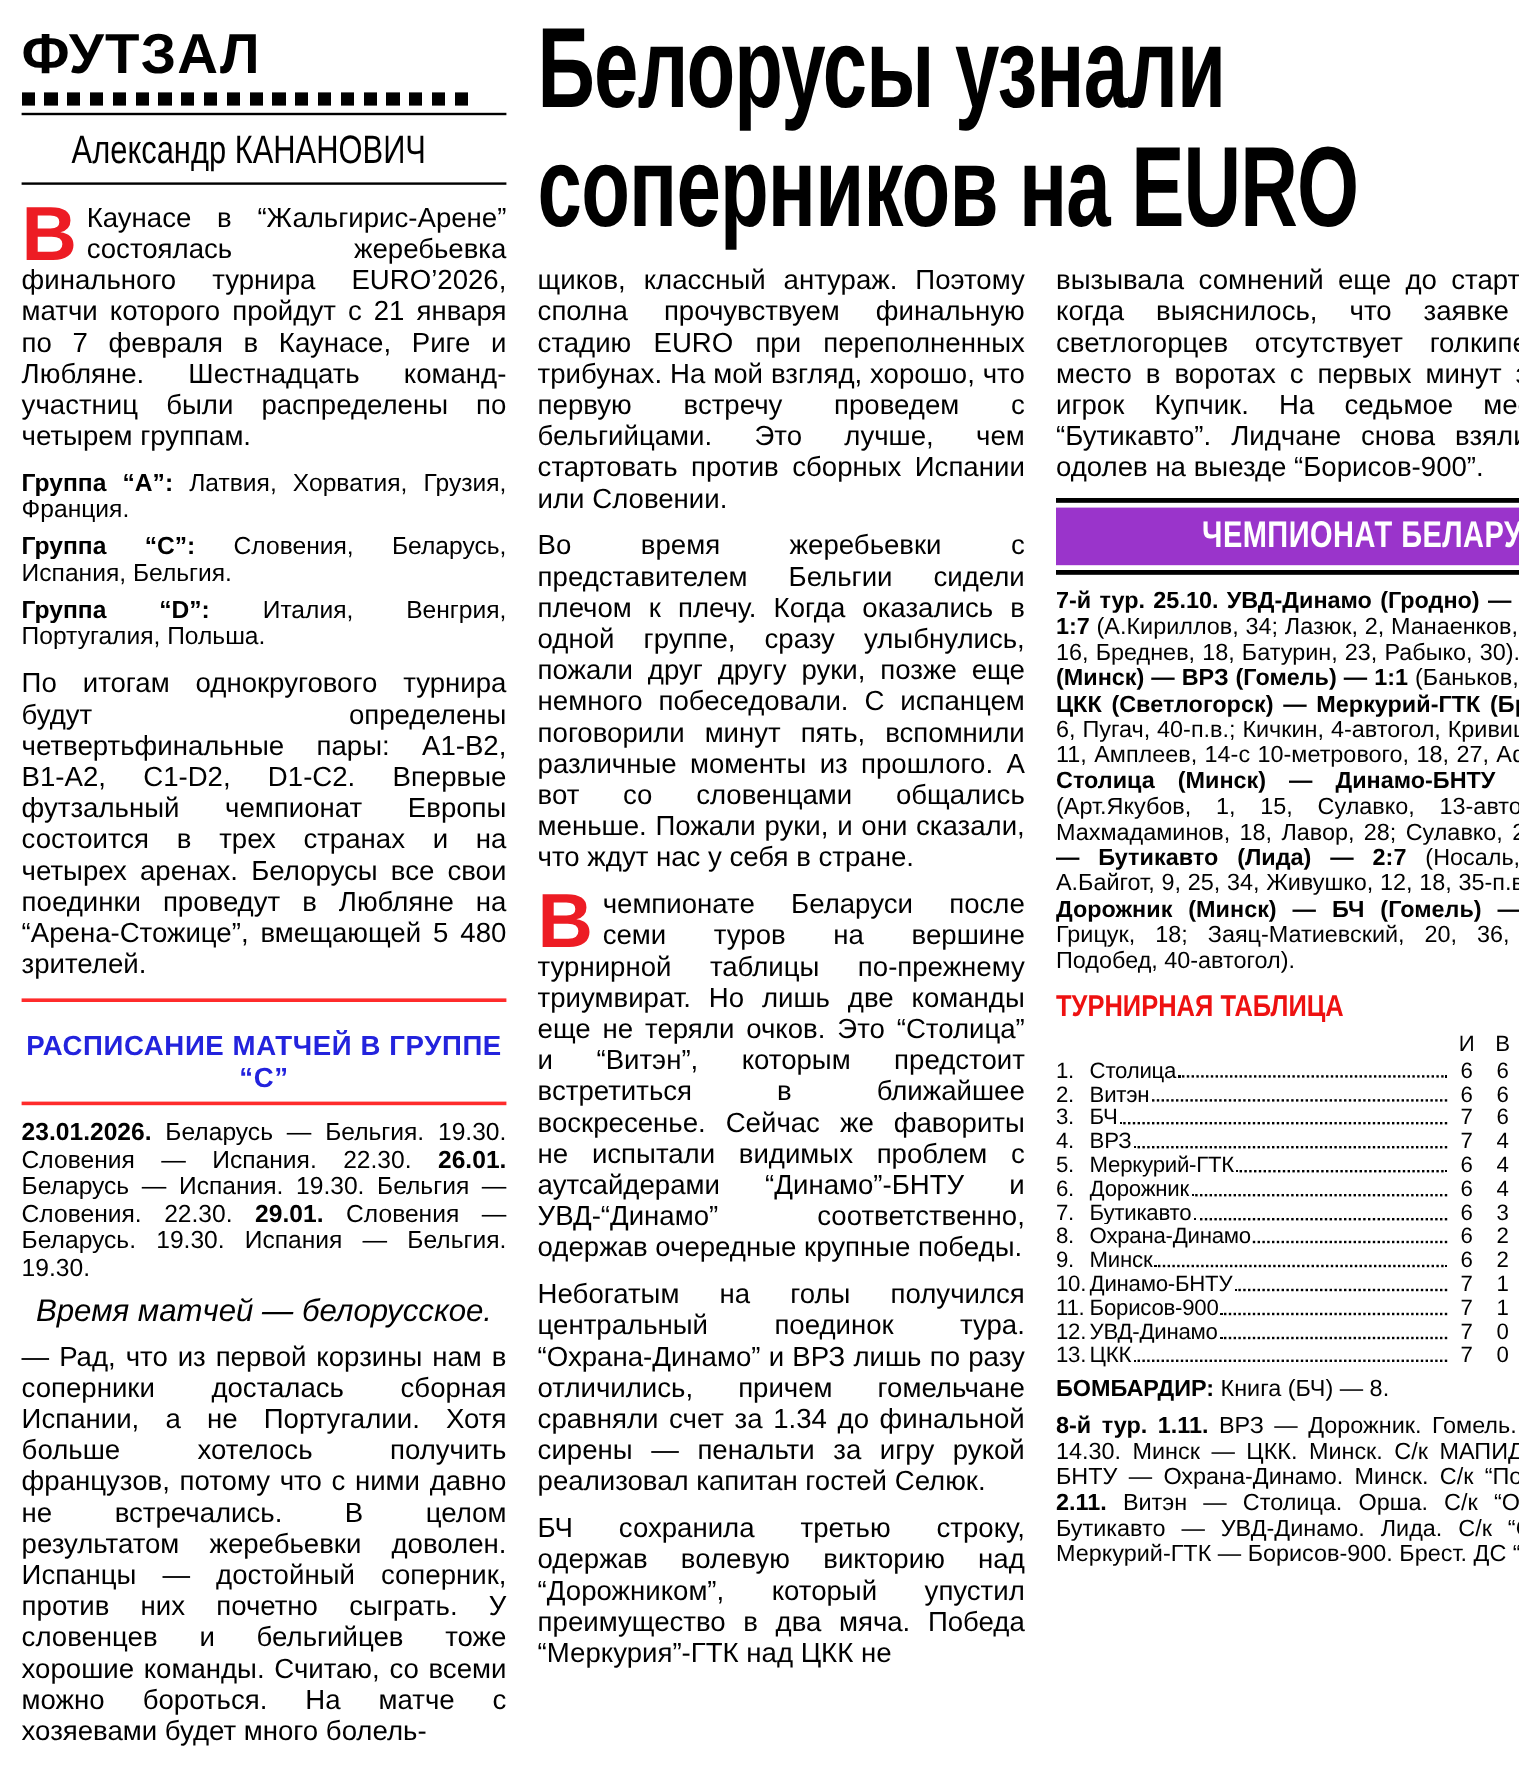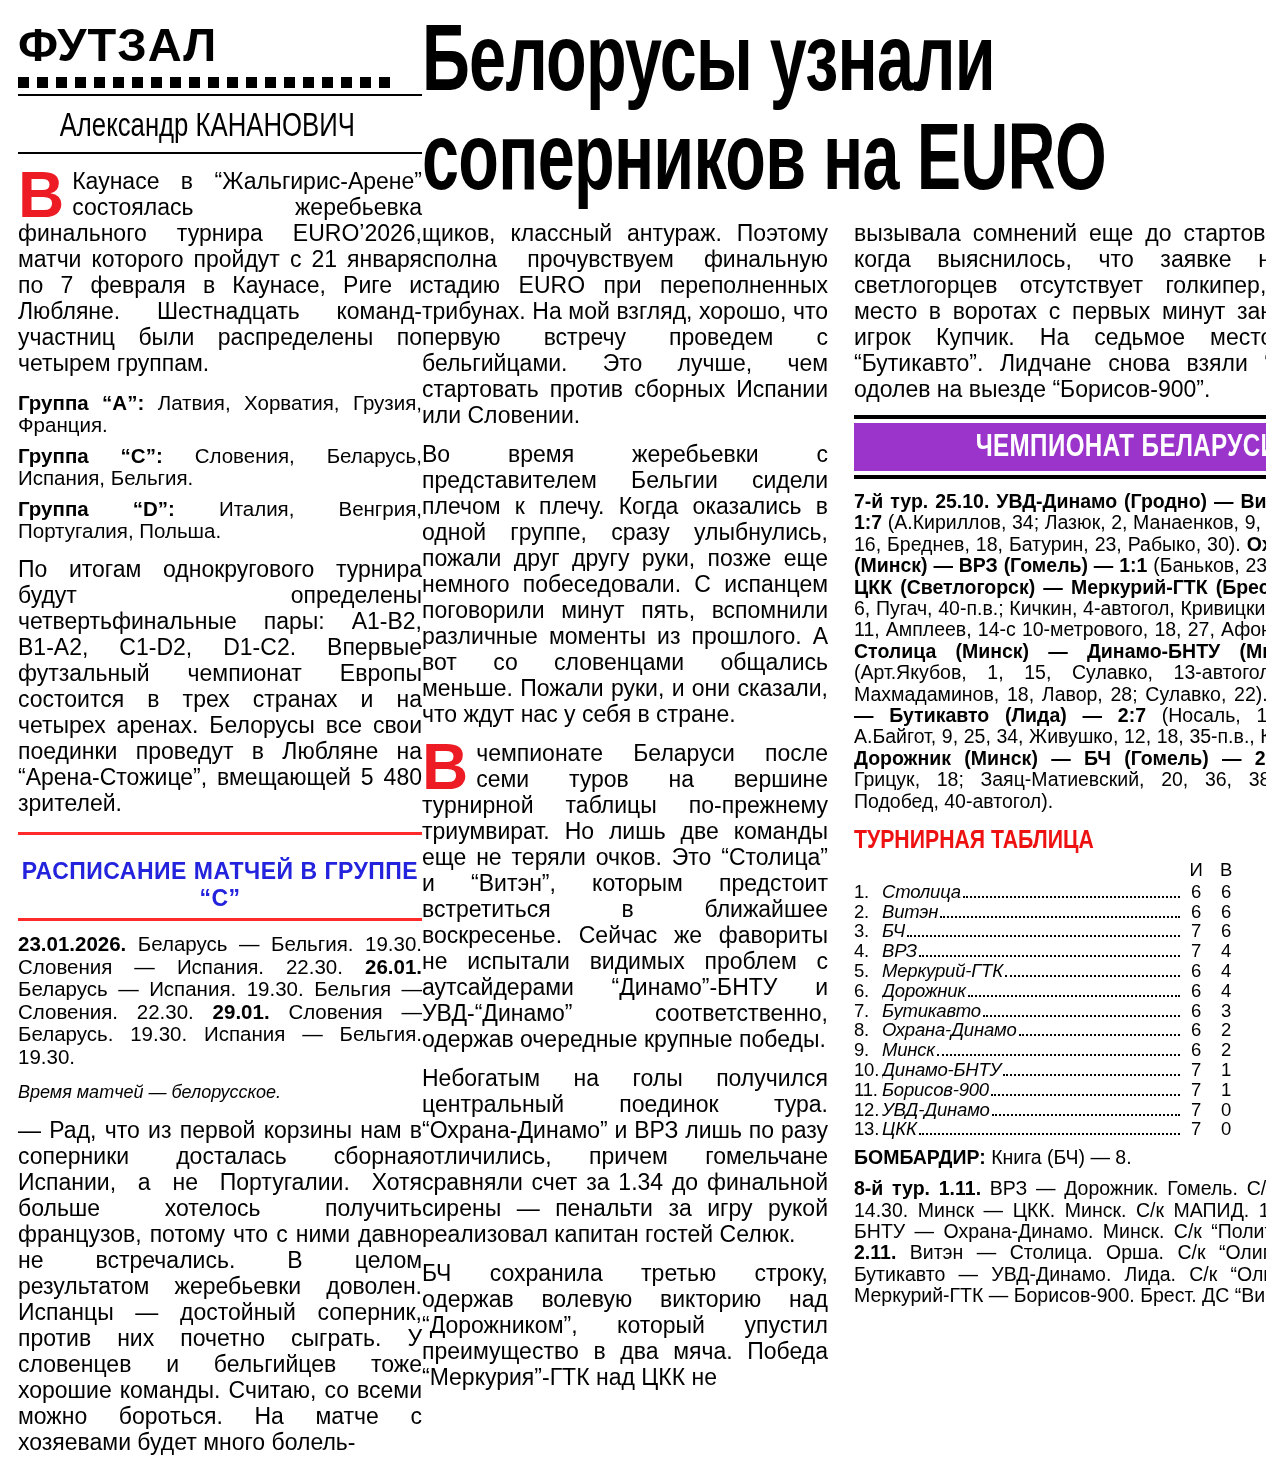--- a/index.html
+++ b/index.html
@@ -1,58 +1,58 @@
 <!DOCTYPE html>
 <html><head>
 <meta charset="utf-8">
 <style>
   html,body{margin:0;padding:0;background:#ffffff;}
   body{width:1266px;height:1479px;overflow:hidden;font-family:"Liberation Sans","DejaVu Sans",sans-serif;color:#000;}
-  .page{position:relative;width:1266px;height:1479px;box-sizing:border-box;padding:6px 20px 0 18px;display:flex;}
+  .page{position:relative;width:1266px;height:1479px;box-sizing:border-box;padding:6px 20px 0 18px;display:flex;gap:26px;}
   
   .jp{text-align:justify;}
   .body-txt{font-size:23px;line-height:26px;}
   .b{font-weight:bold;}
   .rb{font-weight:bold;color:#e31616;}
   p{margin:0 0 13px 0;}
   
   .col-left{width:404px;flex:0 0 404px;}
   .section-title{font-size:47px;font-weight:bold;letter-spacing:1px;line-height:50px;margin-top:14px;}
   .dotted-rule{height:11px;margin:7px 0 6px 0;width:375px;background:repeating-linear-gradient(90deg,#000 0,#000 11px,transparent 11px,transparent 19px);}
   .thin-rule{height:2px;background:#000;margin:4px 0;}
   .byline-wrap{padding:6px 0 4px 0;}
   .cx{display:inline-block;transform:scaleX(0.78);transform-origin:50% 50%;white-space:nowrap;}
   .byline{font-size:33px;letter-spacing:0;}
   .dropcap{float:left;color:#ed1c24;font-weight:bold;font-size:64px;line-height:50px;margin:2px 8px 0 0;text-shadow:0 0 1px #fff;}
   .group-line{font-size:20.5px;line-height:22px;margin:0 0 9px 0;}
   .qf{margin-top:14px;}
   .sched-head{border-top:3px solid #ff2b2b;border-bottom:3px solid #ff2b2b;text-align:center;color:#2323dd;font-weight:bold;font-size:23px;padding:23px 0 6px 0;margin:16px 0 12px 0;letter-spacing:0.5px;}
   .sched-txt{font-size:20.5px;line-height:22.5px;}
-  .time-note{font-size:18px;line-height:22px;font-style:italic;margin:12px 0 14px 0;}
+  .time-note{font-size:26px;line-height:22px;font-style:italic;margin:12px 0 14px 0;text-align:center;}
   .intro{font-size:23px;line-height:27px;font-style:italic;}
   .bullet{display:inline-block;width:22px;height:22px;border-radius:50%;background:#f57a00;margin-right:10px;vertical-align:-2px;}
   
   .col-main{flex:1;display:flex;flex-direction:column;}
   .headline{font-weight:bold;font-size:95px;line-height:99px;letter-spacing:-1px;margin:2px 0 14px 0;}
   .headline .hl{display:block;transform:scaleX(0.70);transform-origin:0 50%;white-space:nowrap;}
   .two-cols{display:flex;gap:26px;}
   .col-mid{width:406px;flex:0 0 406px;}
   .col-right{flex:1;}
   
   .banner{border-top:4px solid #000;border-bottom:4px solid #000;padding:4px 0;margin:6px 0 12px 0;}
   .banner-inner{background:#9a34cb;color:#fff;text-align:center;padding:5px 0 7px 0;}
   .banner-txt{font-size:31px;font-weight:bold;letter-spacing:0.5px;}
   .results{font-size:19.5px;line-height:21.4px;}
   .tbl-title-wrap{margin:10px 0 6px 0;}
   .tbl-title{font-size:25px;font-weight:bold;color:#ee1111;display:inline-block;transform:scaleX(0.85);transform-origin:0 50%;white-space:nowrap;}
   .standings{width:100%;font-size:18.5px;line-height:19.8px;letter-spacing:-0.2px;}
   .trow{display:grid;grid-template-columns:28px 1fr 30px 30px 30px 30px 60px 38px;align-items:baseline;}
   .trow .pos{white-space:nowrap;}
   .trow .teamcell{display:flex;align-items:baseline;overflow:hidden;}
-  .trow .teamname{white-space:nowrap;font-style:italic;}
+  .trow .teamname{white-space:nowrap;}
   .trow .dots{flex:1;border-bottom:2px dotted #000;margin:0 1px 3px 2px;min-width:8px;}
   .trow .num{text-align:center;}
   .thead{font-weight:normal;margin-bottom:2px;}
   .bomb{font-size:19.5px;line-height:21px;margin:8px 0 10px 0;}
   .tour8{font-size:19.5px;line-height:21.4px;margin-bottom:0;}
 </style>
 </head>
 <body>
 
 <div class="page">

